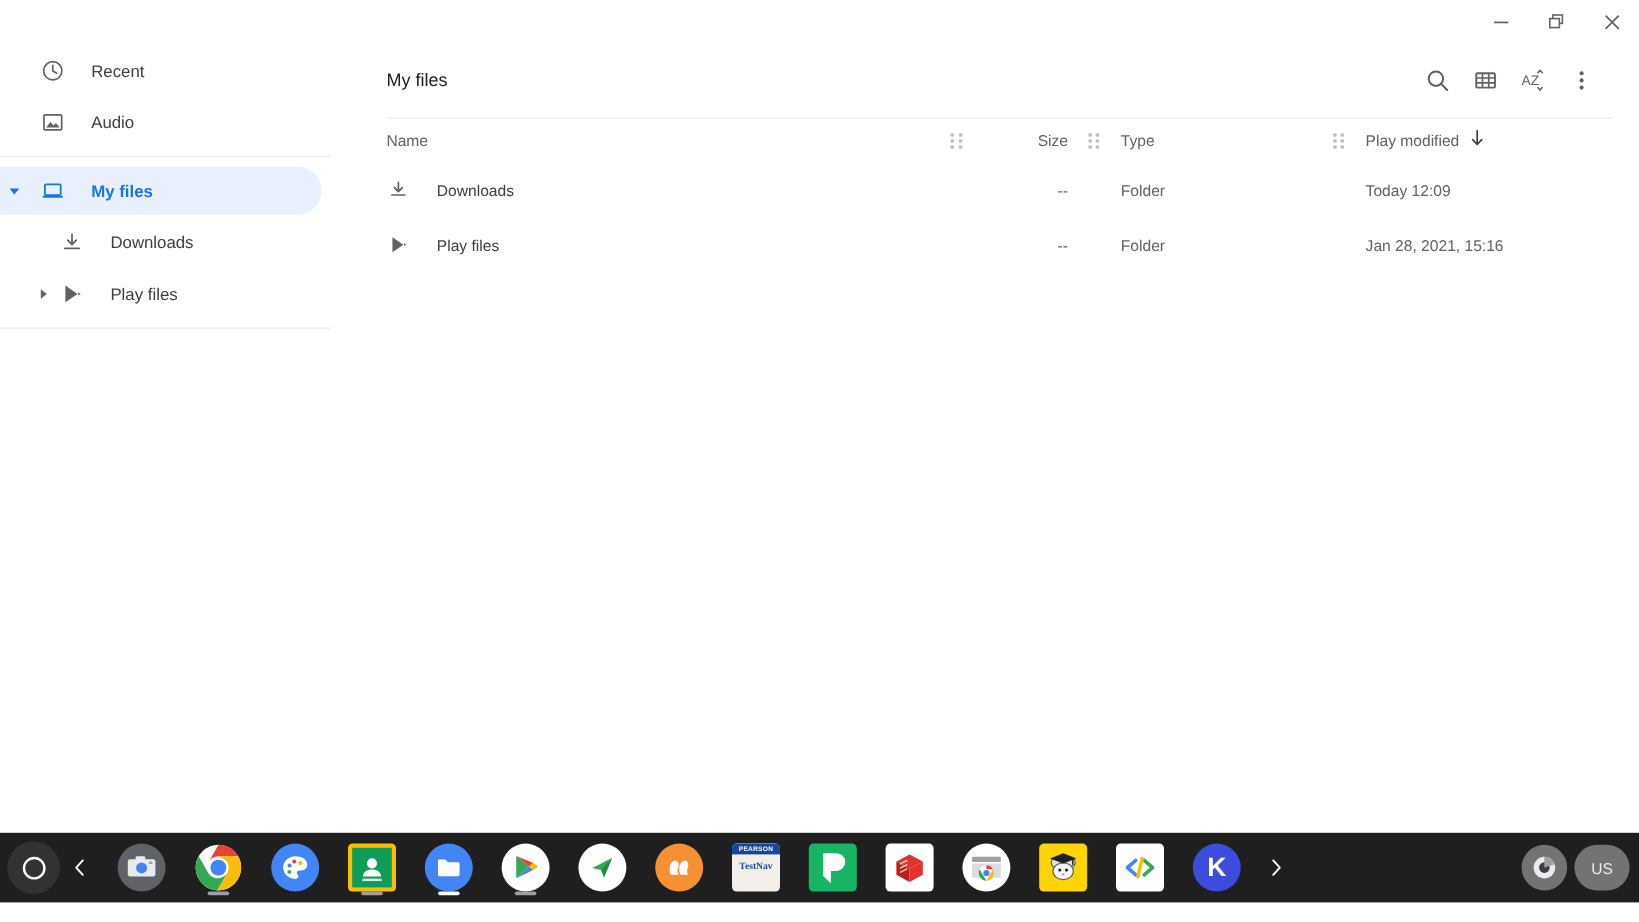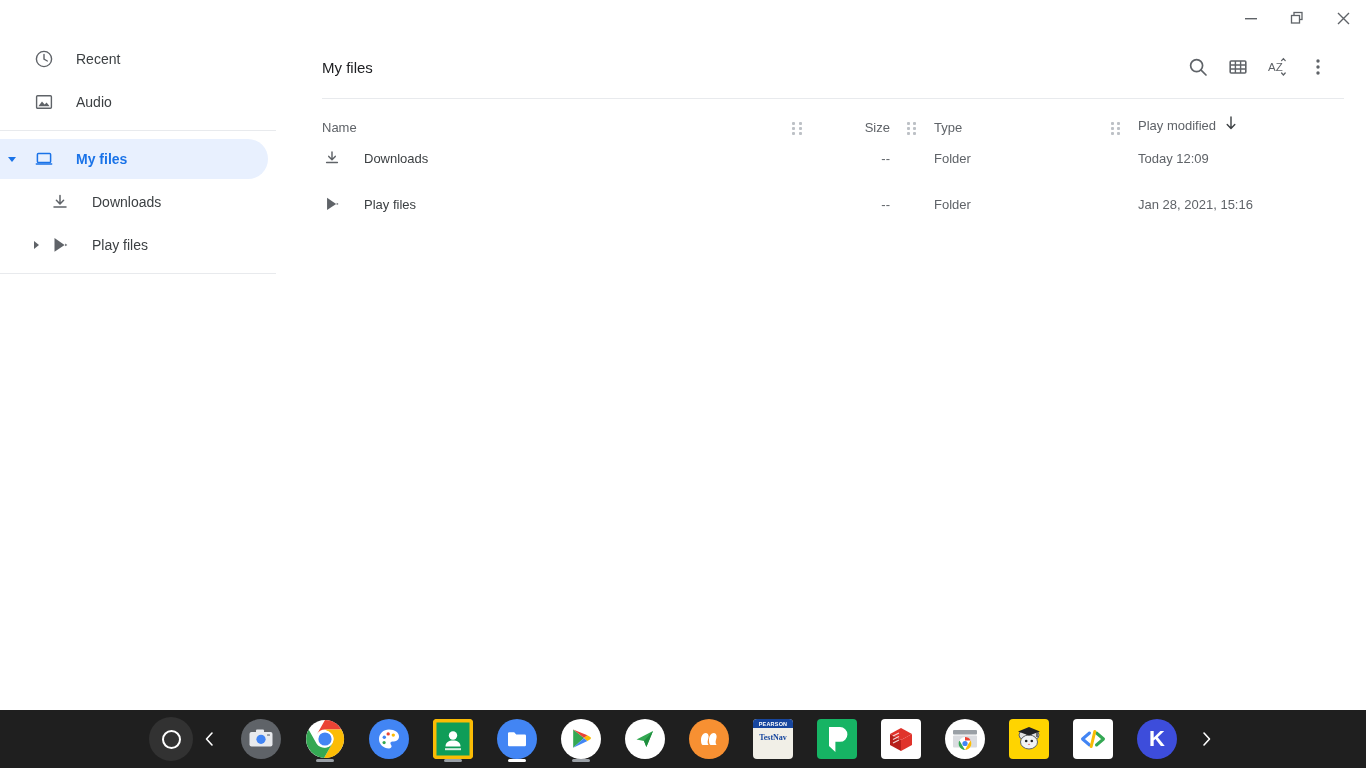--- a/index.html
+++ b/index.html
@@ -71,21 +71,21 @@
   }
   .toolbar-title{ font-size:15px; color:#202124; flex:1; }
   .tb-btn{
     width:40px; height:40px; border-radius:50%;
     display:flex; align-items:center; justify-content:center; cursor:default;
   }
   .toolbar-divider{ height:1px; background:#e8eaed; margin:0 22px 0 46px; }
 
   
   .col-head{
-    display:flex; align-items:flex-end; height:36px;
+    display:flex; align-items:center; height:36px;
     padding:0 28px 0 46px; position:relative;
   }
   .ch{ font-size:13px; color:#5f6368; }
   .grip{
     width:11px; height:13px;
     display:grid; grid-template-columns:1fr 1fr; grid-template-rows:1fr 1fr 1fr;
     gap:2px; cursor:default;
   }
   .grip i{ display:block; width:3px; height:3px; background:#bdc1c6; border-radius:1px; }
 
@@ -106,22 +106,22 @@
   .row .fname .fi{ width:20px; height:20px; display:flex; align-items:center; justify-content:center; }
   .row .fname span{ font-size:13px; color:#3c4043; }
   .row .fsize{ width:80px; text-align:right; font-size:13px; color:#5f6368; }
   .row .fgap{ flex:1; }
   .row .fsepc{ width:44px; }
   .row .ftype{ width:160px; font-size:13px; color:#5f6368; }
   .row .fdate{ width:200px; font-size:13px; color:#5f6368; }
 
   
   .shelf{
-    position:absolute; left:0; bottom:0; width:1366px; height:58px;
-    background:#1f1f1f; display:flex; align-items:center;flex-direction:column;
+    position:absolute; left:0; bottom:16px; width:1366px; height:58px;
+    background:#1f1f1f; display:flex; align-items:center;
   }
   .shelf-left{ display:flex; align-items:center; }
   .launcher{
     width:44px; height:44px; border-radius:50%; background:#323232;
     display:flex; align-items:center; justify-content:center; margin-left:6px; cursor:default;
   }
   .launcher i{
     width:19px; height:19px; border:2px solid #fff; border-radius:50%; display:block;
   }
   .chev{ width:34px; height:44px; display:flex; align-items:center; justify-content:center; cursor:default; }

